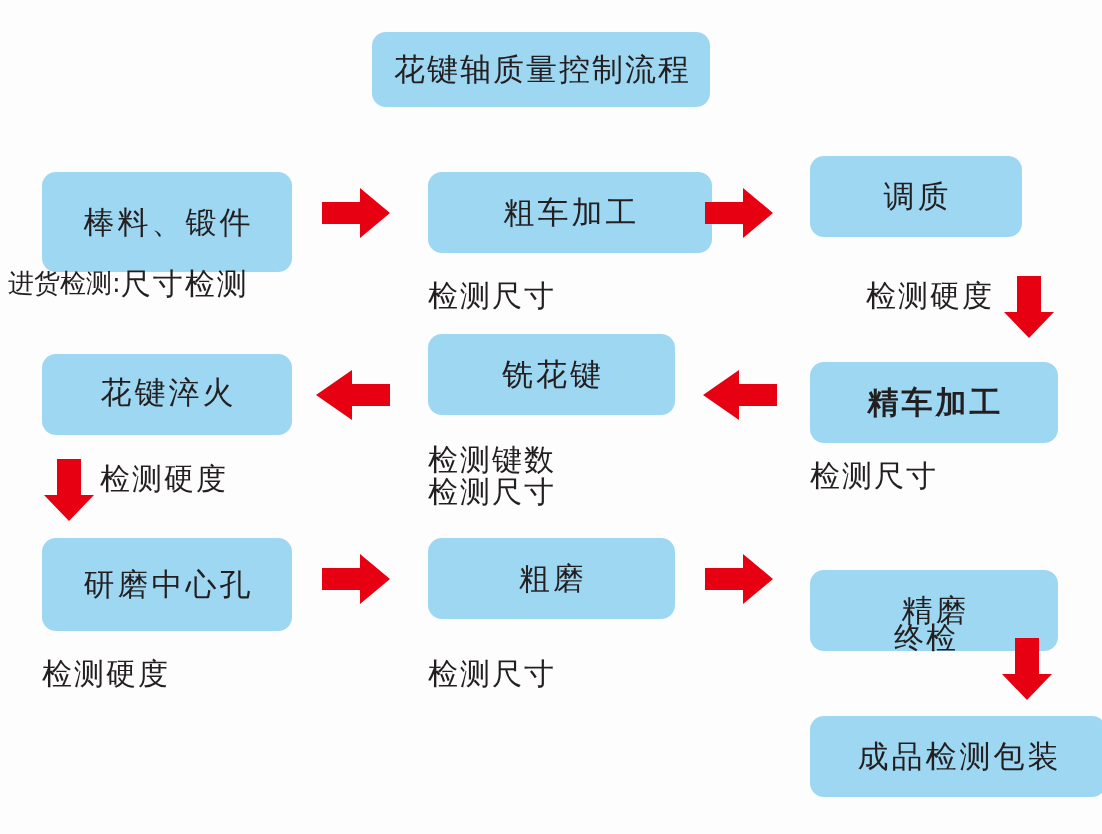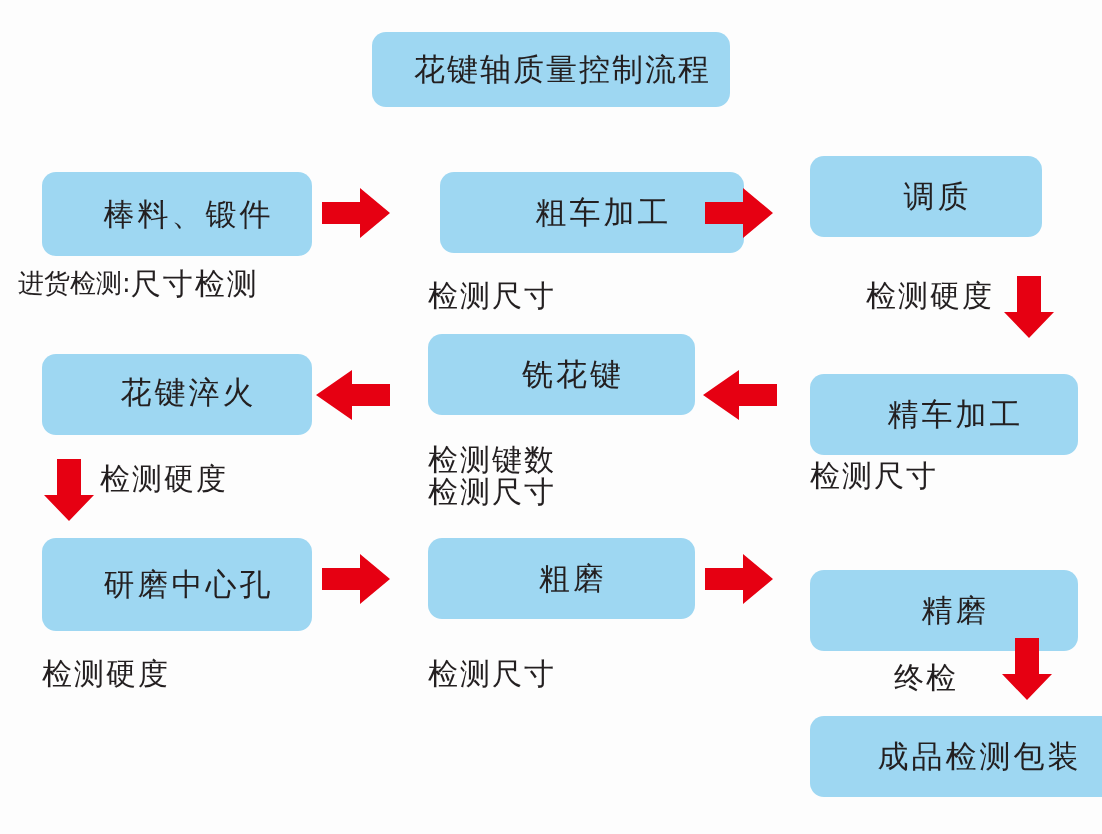--- a/index.html
+++ b/index.html
@@ -26,21 +26,20 @@
     border-radius: 14px;
     display: flex;
     align-items: center;
     justify-content: center;
     color: #231f20;
     font-size: 31px;
     letter-spacing: 3px;
     text-indent: 3px;
     line-height: 1;
     white-space: nowrap;
-    padding-left: 20px;
   }
   .node.title {
     font-size: 31px;
     letter-spacing: 2px;
   }
 
   
   .caption {
     position: absolute;
     color: #231f20;
@@ -73,45 +72,45 @@
 </style>
 </head>
 <body>
 
 <div id="canvas">
 
   <div class="node title" style="left:372px; top:32px; width:338px; height:75px;">
     <span>花键轴质量控制流程</span>
   </div>
 
-  <div class="node" style="left:42px; top:172px; width:250px; height:84px;text-align:right;">
+  <div class="node" style="left:42px; top:172px; width:250px; height:100px;text-align:right;">
     <span>棒料、锻件</span>
   </div>
 
   <div class="arrow" style="left:322px; top:188px;">
     <svg width="68" height="50" viewBox="0 0 68 50" aria-hidden="true">
       <polygon points="0,14 38,14 38,0 68,25 38,50 38,36 0,36" fill="#e60012"></polygon>
     </svg>
   </div>
 
-  <div class="node" style="left:428px; top:172px; width:284px; height:81px;margin-left:12px;">
+  <div class="node" style="left:428px; top:172px; width:284px; height:81px;">
     <span>粗车加工</span>
   </div>
 
   <div class="arrow" style="left:705px; top:188px;">
     <svg width="68" height="50" viewBox="0 0 68 50" aria-hidden="true">
       <polygon points="0,14 38,14 38,0 68,25 38,50 38,36 0,36" fill="#e60012"></polygon>
     </svg>
   </div>
 
   <div class="node" style="left:810px; top:156px; width:212px; height:81px;">
     <span>调质</span>
   </div>
 
-  <div class="caption" style="left:18px; top:266px;">
+  <div class="caption" style="left:8px; top:266px;">
     <span class="lbl">进货检测:</span><span class="stack"><span>尺寸检测</span><br></span>
   </div>
 
   <div class="caption center" style="left:428px; top:280px; width:247px;">
     <span>检测尺寸</span>
   </div>
 
   <div class="caption" style="left:866px; top:280px;">
     <span>检测硬度</span>
   </div>
@@ -135,21 +134,21 @@
   <div class="node" style="left:428px; top:334px; width:247px; height:81px;">
     <span>铣花键</span>
   </div>
 
   <div class="arrow" style="left:703px; top:370px;">
     <svg width="74" height="50" viewBox="0 0 74 50" aria-hidden="true">
       <polygon points="74,14 36,14 36,0 0,25 36,50 36,36 74,36" fill="#e60012"></polygon>
     </svg>
   </div>
 
-  <div class="node" style="left:810px; top:374px; width:248px; height:81px;">
+  <div class="node" style="left:810px; top:362px; width:248px; height:81px;font-weight:bold;">
     <span>精车加工</span>
   </div>
 
   <div class="arrow" style="left:44px; top:459px;">
     <svg width="50" height="62" viewBox="0 0 50 62" aria-hidden="true">
       <polygon points="13,0 37,0 37,36 50,36 25,62 0,36 13,36" fill="#e60012"></polygon>
     </svg>
   </div>
 
   <div class="caption" style="left:100px; top:463px;">
@@ -190,21 +189,21 @@
   </div>
 
   <div class="caption center" style="left:42px; top:658px; width:250px;">
     <span>检测硬度</span>
   </div>
 
   <div class="caption center" style="left:428px; top:658px; width:247px;">
     <span>检测尺寸</span>
   </div>
 
-  <div class="caption" style="left:894px; top:662px;">
+  <div class="caption" style="left:894px; top:622px;">
     <span>终检</span>
   </div>
 
   <div class="arrow" style="left:1002px; top:638px;">
     <svg width="50" height="62" viewBox="0 0 50 62" aria-hidden="true">
       <polygon points="13,0 37,0 37,36 50,36 25,62 0,36 13,36" fill="#e60012"></polygon>
     </svg>
   </div>
 
   <div class="node" style="left:810px; top:716px; width:296px; height:81px;">

